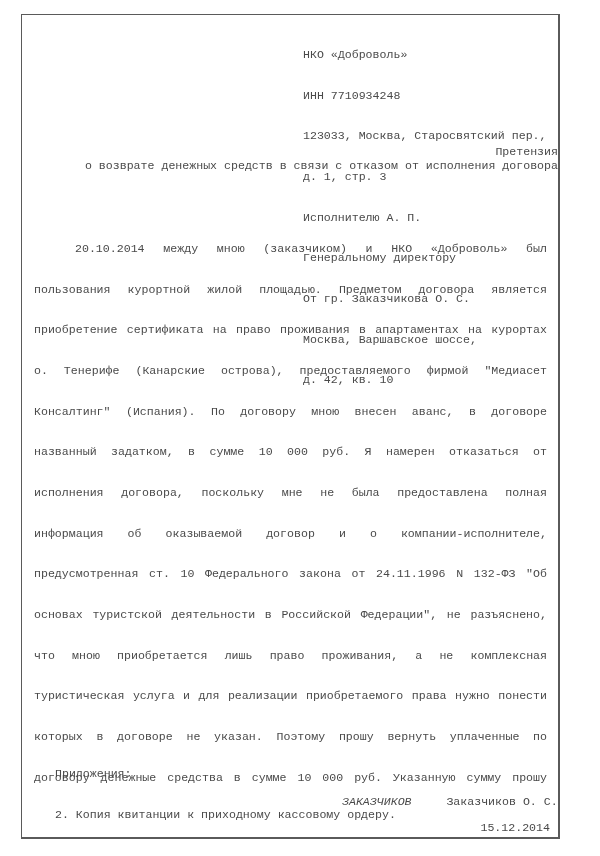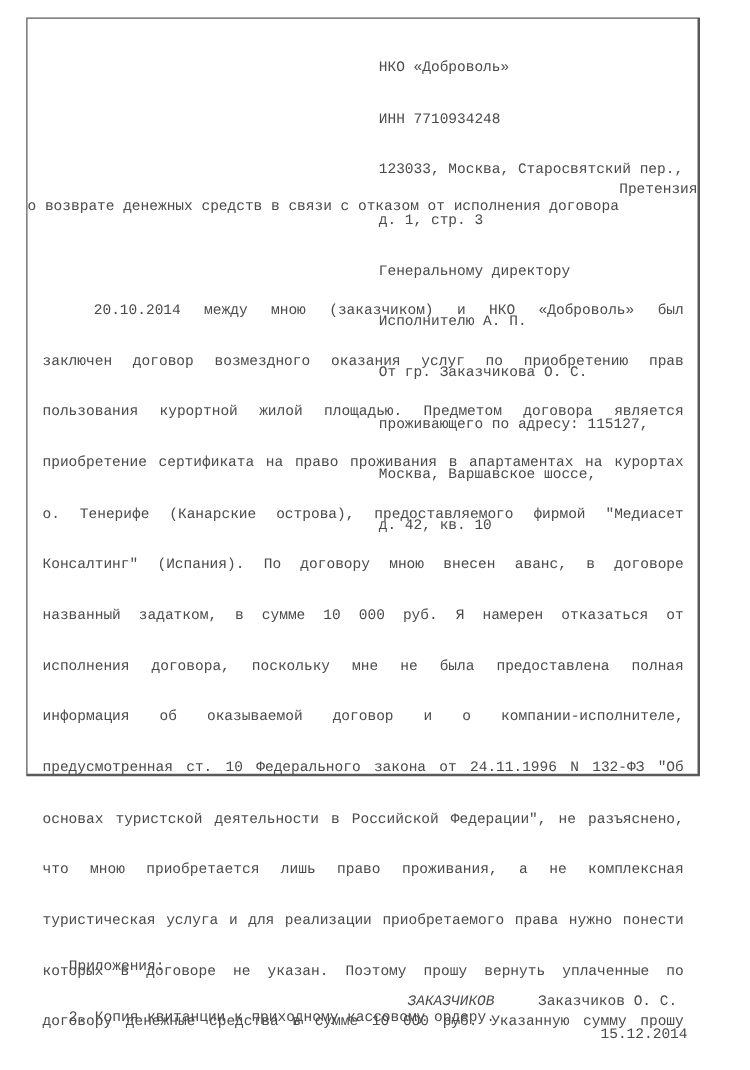--- a/index.html
+++ b/index.html
@@ -1,61 +1,59 @@
 <!DOCTYPE html>
 <html><head>
 <meta charset="utf-8">
 <style>
   html, body { margin: 0; padding: 0; background: #ffffff; }
   body { width: 600px; height: 856px; position: relative; overflow: hidden; }
   .page {
-    position: absolute; left: 21px; top: 14px; width: 539px; height: 607px;
+    position: absolute; left: 21px; top: 14px; width: 539px; height: 825px;
     border: 1.5px solid #5a5a5a; border-right-width: 2px; border-bottom-width: 2px;
     box-sizing: border-box; background: #fff; text-decoration: underline;
   }
   .mono {
     font-family: "Liberation Mono", "DejaVu Sans Mono", monospace;
     font-size: 11.6px; color: #4a4a4a; line-height: 13.55px; white-space: pre;
   }
   .addr { position: absolute; left: 281px; top: 6px; }
   .title { position: absolute; left: 0; width: 100%; text-align: right; top: 130px; }
-  .subtitle { position: absolute; left: 0; width: 100%; text-align: left; top: 144px; }
+  .subtitle { position: absolute; left: 0; width: 100%; text-align: right; top: 144px; }
   .body { position: absolute; left: 12px; width: 513px; top: 173px; }
   .body .line { display: block; text-align: justify; text-align-last: justify; white-space: normal; }
   .body .line.indent { text-indent: 41px; }
   .attachments { position: absolute; left: 33px; top: 725px; }
-  .signature { position: absolute; left: 304px; top: 780px; }
+  .signature { position: absolute; left: 320px; top: 780px; }
   .signature .sig-mark { font-style: italic; }
   .date { position: absolute; right: 8px; top: 806px; text-align: right; }
 </style>
 </head>
 <body>
 
 <div class="page">
 
   <div class="addr mono">
     <div>НКО «Доброволь»</div>
     <div>ИНН 7710934248</div>
     <div>123033, Москва, Старосвятский пер.,</div>
     <div>д. 1, стр. 3</div>
+    <div>Исполнителю А. П.</div>
     <div>Генеральному директору</div>
-    <div>Исполнителю А. П.</div>
     <div>От гр. Заказчикова О. С.</div>
-    <div>проживающего по адресу: 115127,</div>
     <div>Москва, Варшавское шоссе,</div>
     <div>д. 42, кв. 10</div>
   </div>
 
   <div class="title mono">Претензия</div>
   <div class="subtitle mono">о возврате денежных средств в связи с отказом от исполнения договора</div>
 
   <div class="body mono">
     <div>
       <span class="line indent">20.10.2014 между мною (заказчиком) и НКО «Доброволь» был</span>
-      <span class="line">заключен договор возмездного оказания услуг по приобретению прав</span>
       <span class="line">пользования курортной жилой площадью. Предметом договора является</span>
       <span class="line">приобретение сертификата на право проживания в апартаментах на курортах</span>
       <span class="line">о. Тенерифе (Канарские острова), предоставляемого фирмой "Медиасет</span>
       <span class="line">Консалтинг" (Испания). По договору мною внесен аванс, в договоре</span>
       <span class="line">названный задатком, в сумме 10 000 руб. Я намерен отказаться от</span>
       <span class="line">исполнения договора, поскольку мне не была предоставлена полная</span>
       <span class="line">информация об оказываемой договор и о компании-исполнителе,</span>
       <span class="line">предусмотренная ст. 10 Федерального закона от 24.11.1996 N 132-ФЗ "Об</span>
       <span class="line">основах туристской деятельности в Российской Федерации", не разъяснено,</span>
       <span class="line">что мною приобретается лишь право проживания, а не комплексная</span>

